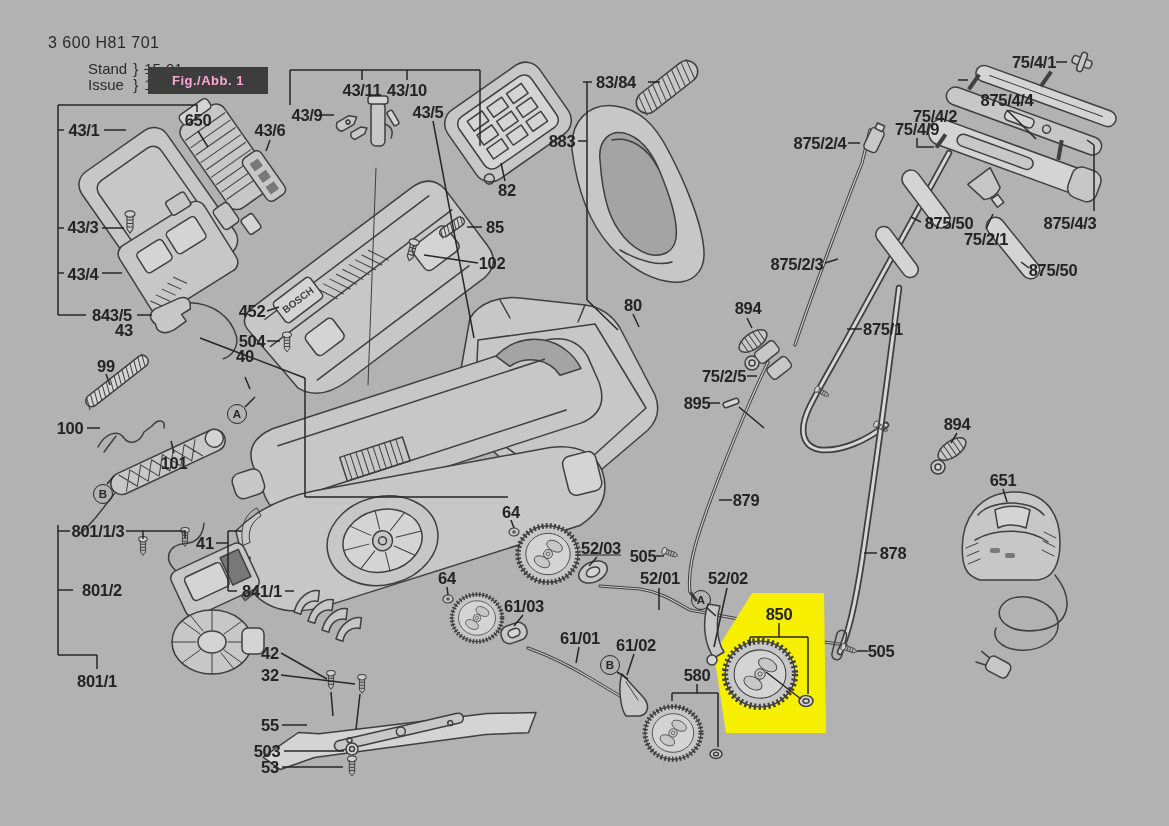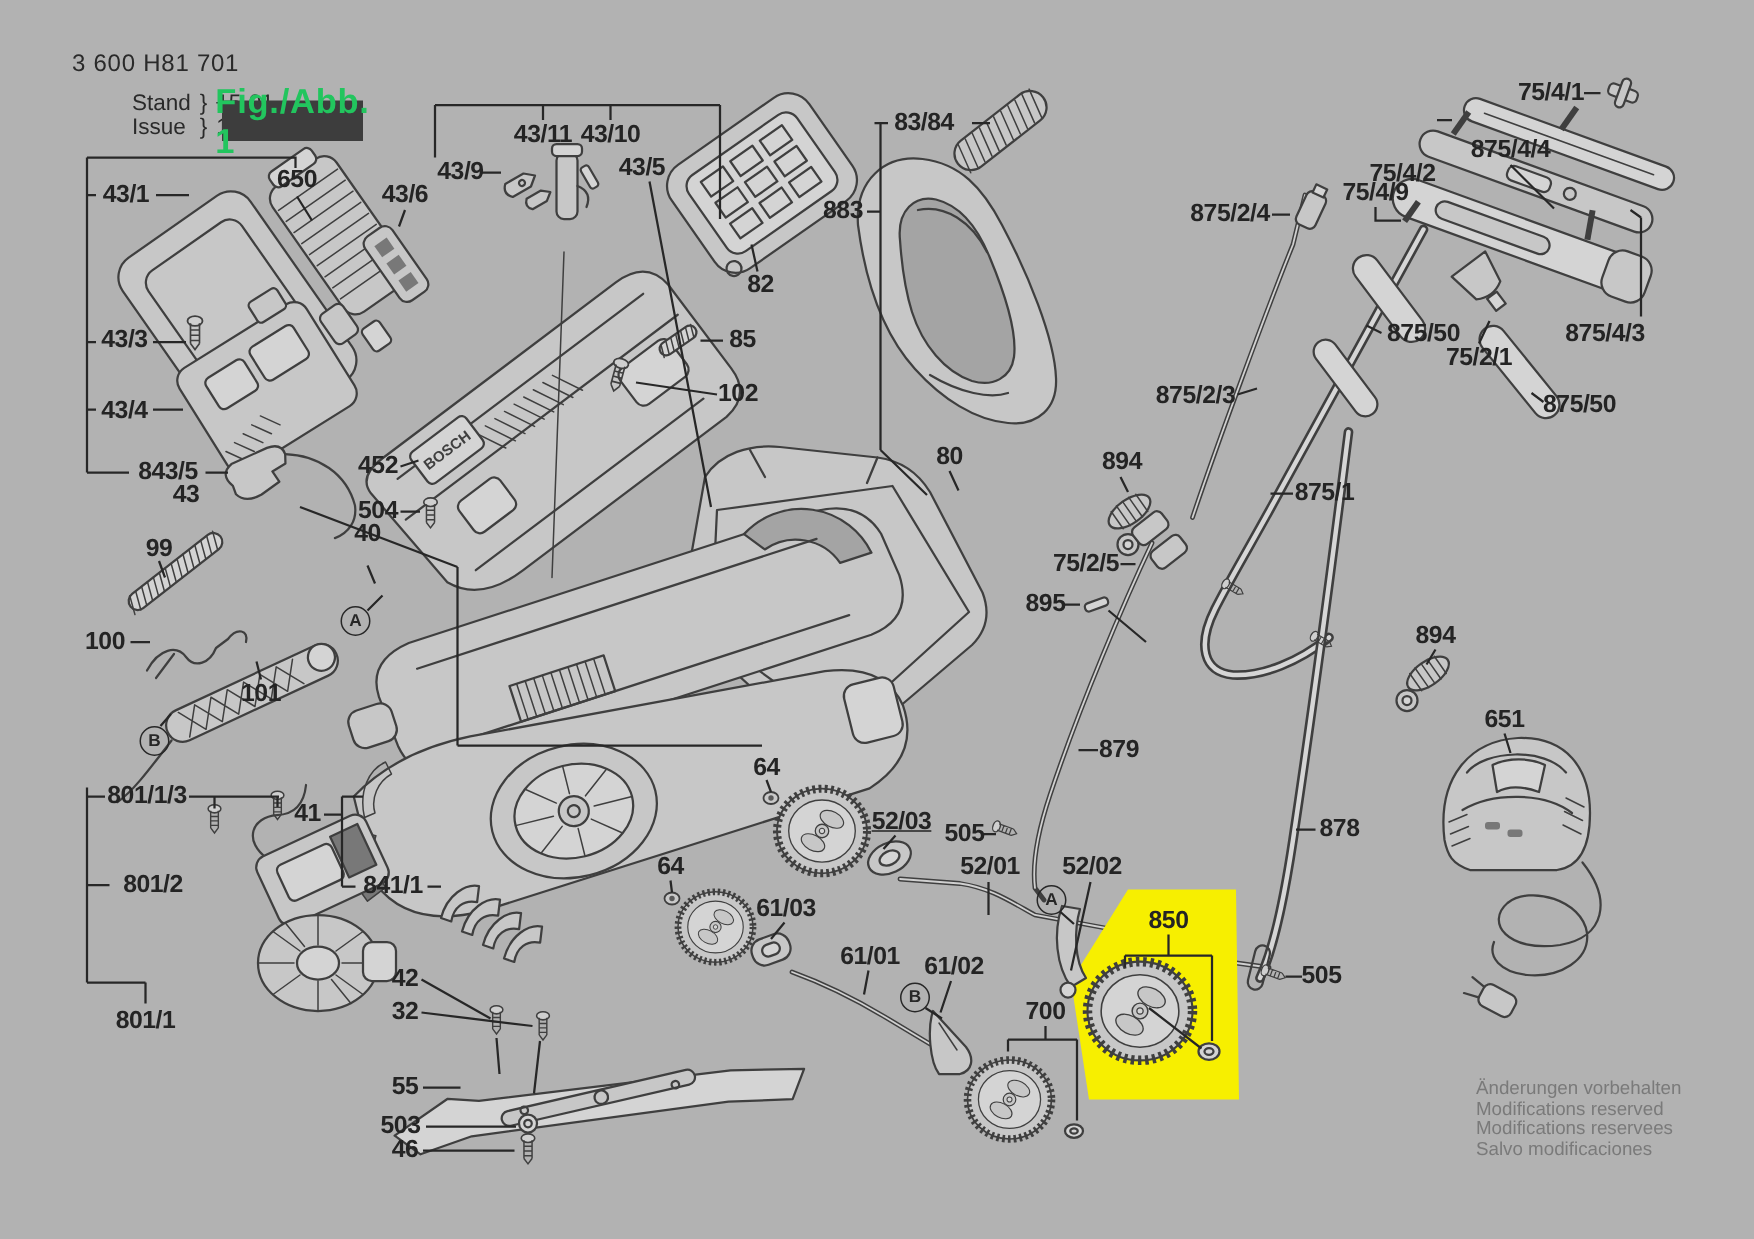--- a/index.html
+++ b/index.html
@@ -18,21 +18,21 @@
   .tube2{stroke:#d6d6d6;stroke-width:3;fill:none;stroke-linecap:round;}
   .cable{stroke:#3f3f3f;stroke-width:3.2;fill:none;stroke-linecap:round;}
   .cable2{stroke:#d0d0d0;stroke-width:1.2;fill:none;stroke-linecap:round;}
   
   .hdr{position:absolute;left:48px;top:34px;color:#2a2a2a;}
   .pn{font-size:16px;font-weight:400;letter-spacing:.5px;}
   .issue{margin-top:9px;font-size:15px;line-height:16px;margin-left:40px;}
   .issue-grid{display:grid;grid-template-columns:auto auto auto;column-gap:6px;align-items:center;}
   .brace{font-size:15px;}
   .old{text-decoration:line-through;}
-  .figbox{position:absolute;left:148px;top:67px;width:94px;height:27px;background:#3d3d3d;color:#22c55e;font-size:23px;font-weight:700;display:flex;align-items:center;justify-content:center;letter-spacing:.5px;}
+  .figbox{position:absolute;left:148px;top:67px;width:120px;height:27px;background:#3d3d3d;color:#f9a8d4;font-size:13px;font-weight:700;display:flex;align-items:center;justify-content:center;letter-spacing:.5px;}
   
   #labels{position:absolute;left:0;top:0;width:100%;height:100%;pointer-events:none;}
   .plabel{position:absolute;transform:translate(-50%,-50%);font-size:16.5px;font-weight:700;color:#242424;white-space:nowrap;letter-spacing:-0.3px;}
   .marker{position:absolute;transform:translate(-50%,-50%);width:18px;height:18px;border:1.8px solid #272727;border-radius:50%;display:flex;align-items:center;justify-content:center;font-size:11.5px;font-weight:700;color:#272727;}
   
   .footer{position:absolute;left:984px;top:719px;color:#7a7a7a;font-size:12.5px;line-height:13.5px;}
 </style>
 </head>
 <body>
 
@@ -424,31 +424,31 @@
       <div class="plabel" style="left: 245px; top: 356px;">40</div>
       <div class="plabel" style="left: 98px; top: 531px;">801/1/3</div>
       <div class="plabel" style="left: 205px; top: 543px;">41</div>
       <div class="plabel" style="left: 102px; top: 590px;">801/2</div>
       <div class="plabel" style="left: 262px; top: 591px; text-align: right;">841/1</div>
       <div class="plabel" style="left: 97px; top: 681px; text-align: center;">801/1</div>
       <div class="plabel" style="left: 270px; top: 653px;">42</div>
       <div class="plabel" style="left: 270px; top: 675px;">32</div>
       <div class="plabel" style="left: 270px; top: 725px;">55</div>
       <div class="plabel" style="left: 267px; top: 751px;">503</div>
-      <div class="plabel" style="left: 270px; top: 767px;">46</div>
+      <div class="plabel" style="left: 270px; top: 767px;">53</div>
       <div class="plabel" style="left: 511px; top: 512px;">64</div>
       <div class="plabel" style="left: 447px; top: 578px;">64</div>
       <div class="plabel" style="left: 601px; top: 548px; text-decoration: underline;">52/03</div>
       <div class="plabel" style="left: 643px; top: 556px;">505</div>
       <div class="plabel" style="left: 660px; top: 578px;">52/01</div>
       <div class="plabel" style="left: 728px; top: 578px;">52/02</div>
       <div class="plabel" style="left: 524px; top: 606px;">61/03</div>
       <div class="plabel" style="left: 580px; top: 638px; text-align: center;">61/01</div>
       <div class="plabel" style="left: 636px; top: 645px;">61/02</div>
-      <div class="plabel" style="left: 697px; top: 675px;">700</div>
+      <div class="plabel" style="left: 697px; top: 675px;">580</div>
       <div class="plabel" style="left: 779px; top: 614px;">850</div>
       <div class="plabel" style="left: 881px; top: 651px;">505</div>
       <div class="plabel" style="left: 633px; top: 305px;">80</div>
       <div class="plabel" style="left: 748px; top: 308px;">894</div>
       <div class="plabel" style="left: 724px; top: 376px;">75/2/5</div>
       <div class="plabel" style="left: 697px; top: 403px;">895</div>
       <div class="plabel" style="left: 746px; top: 500px;">879</div>
       <div class="plabel" style="left: 893px; top: 553px;">878</div>
       <div class="plabel" style="left: 820px; top: 143px;">875/2/4</div>
       <div class="plabel" style="left: 797px; top: 264px;">875/2/3</div>
@@ -477,20 +477,14 @@
       <span class="brace">}</span>
       <span class="old">15-01</span>
       <span>Issue</span>
       <span class="brace">}</span>
       <span>17-07-11</span>
     </div>
   </div>
 </div>
 <div class="figbox">Fig./Abb. 1</div>
 
-<div class="footer">
-  <div>Änderungen vorbehalten</div>
-  <div>Modifications reserved</div>
-  <div>Modifications reservees</div>
-  <div>Salvo modificaciones</div>
+
 </div>
 
-</div>
-
 </body></html>

